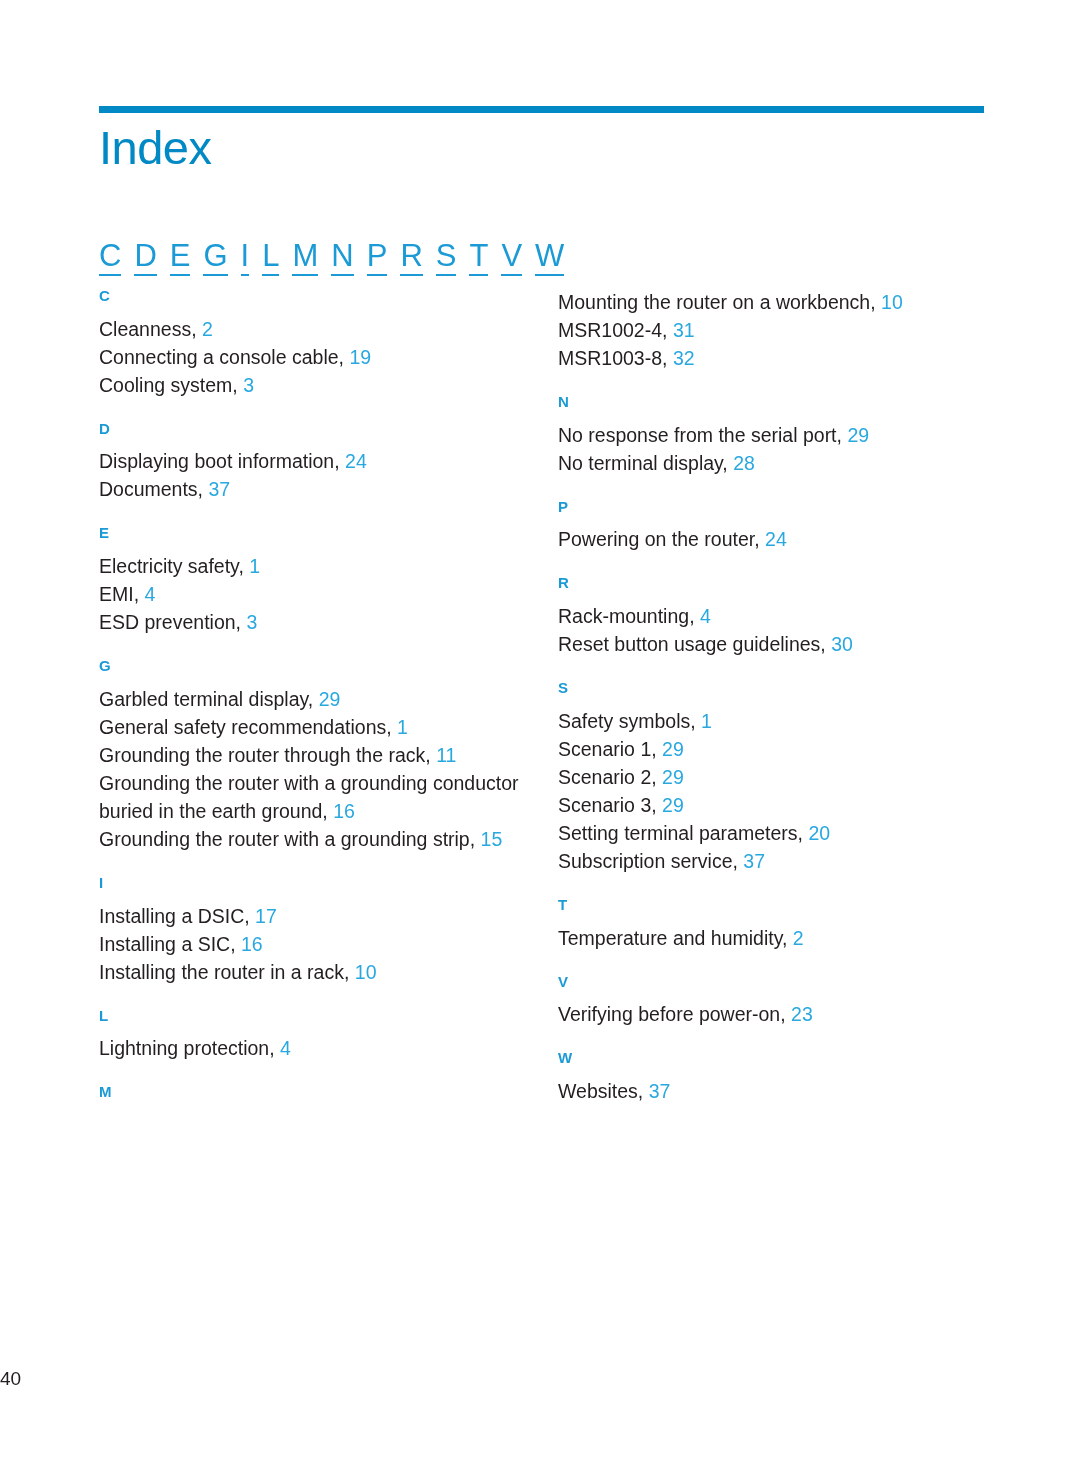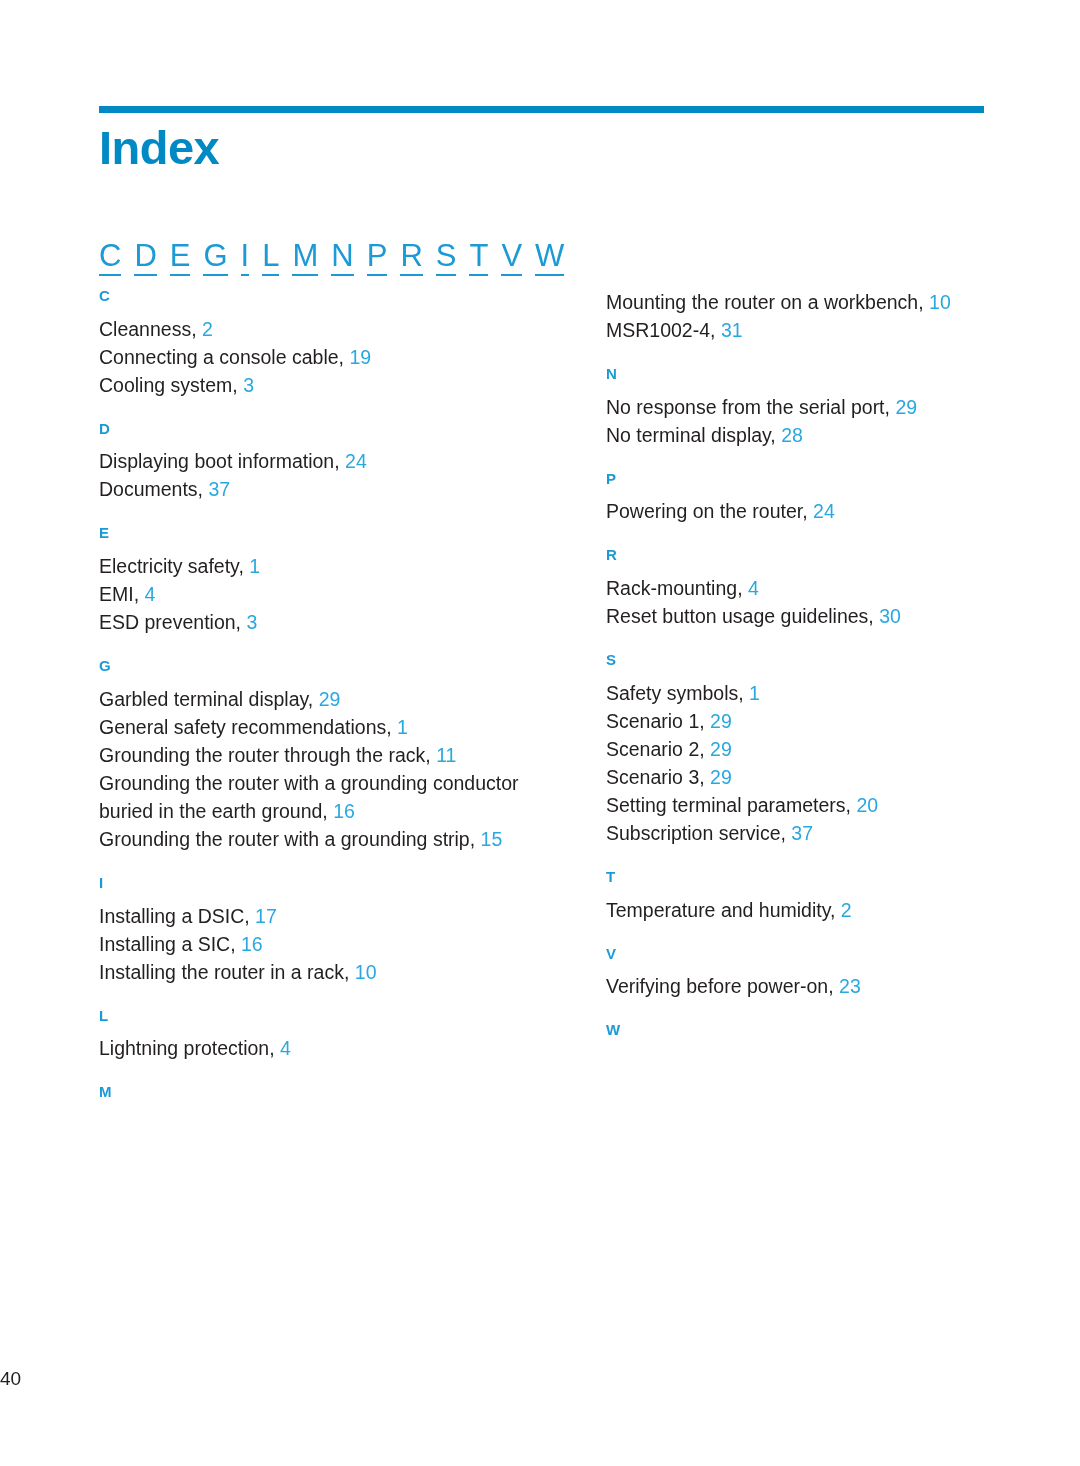--- a/index.html
+++ b/index.html
@@ -23,21 +23,21 @@
     top: 106px;
     width: 885px;
     height: 7px;
     background: #0089c4;
   }
   .page-title {
     position: absolute;
     left: 99px;
     top: 122px;
     font-size: 47px;
-    font-weight: bold;
+    font-weight: normal;
     color: #0089c4;
     letter-spacing: -0.5px;
     line-height: 1.1;
   }
 
   
   .alpha-nav {
     position: absolute;
     left: 99px;
     top: 240px;
@@ -56,21 +56,21 @@
     display: inline-block;
   }
 
   
   .col {
     position: absolute;
     top: 288px;
     width: 430px;
   }
   .col-left  { left: 99px; }
-  .col-right { left: 558px; margin-left: 48px; }
+  .col-right { left: 558px; }
 
   .sec-head {
     font-size: 15px;
     font-weight: bold;
     color: #1b9ad6;
     margin: 0 0 10px 0;
     line-height: 1.1;
     letter-spacing: 0.2px;
   }
   .sec-head.spaced { margin-top: 22px; }
@@ -146,37 +146,39 @@
       <p class="entry"><span>Installing a SIC,</span> <span class="pg">16</span></p>
       <p class="entry"><span>Installing the router in a rack,</span> <span class="pg">10</span></p>
       <div class="sec-head spaced">L</div>
       <p class="entry"><span>Lightning protection,</span> <span class="pg">4</span></p>
       <div class="sec-head spaced">M</div>
     </div>
 
   <div class="col col-right" id="col-right">
       <p class="entry"><span>Mounting the router on a workbench,</span> <span class="pg">10</span></p>
       <p class="entry"><span>MSR1002-4,</span> <span class="pg">31</span></p>
+      <p class="entry"><span>MSR1003-8,</span> <span class="pg">32</span></p>
       <div class="sec-head spaced">N</div>
       <p class="entry"><span>No response from the serial port,</span> <span class="pg">29</span></p>
       <p class="entry"><span>No terminal display,</span> <span class="pg">28</span></p>
       <div class="sec-head spaced">P</div>
       <p class="entry"><span>Powering on the router,</span> <span class="pg">24</span></p>
       <div class="sec-head spaced">R</div>
       <p class="entry"><span>Rack-mounting,</span> <span class="pg">4</span></p>
       <p class="entry"><span>Reset button usage guidelines,</span> <span class="pg">30</span></p>
       <div class="sec-head spaced">S</div>
       <p class="entry"><span>Safety symbols,</span> <span class="pg">1</span></p>
       <p class="entry"><span>Scenario 1,</span> <span class="pg">29</span></p>
       <p class="entry"><span>Scenario 2,</span> <span class="pg">29</span></p>
       <p class="entry"><span>Scenario 3,</span> <span class="pg">29</span></p>
       <p class="entry"><span>Setting terminal parameters,</span> <span class="pg">20</span></p>
       <p class="entry"><span>Subscription service,</span> <span class="pg">37</span></p>
       <div class="sec-head spaced">T</div>
       <p class="entry"><span>Temperature and humidity,</span> <span class="pg">2</span></p>
       <div class="sec-head spaced">V</div>
       <p class="entry"><span>Verifying before power-on,</span> <span class="pg">23</span></p>
       <div class="sec-head spaced">W</div>
+      <p class="entry"><span>Websites,</span> <span class="pg">37</span></p>
     </div>
 
   <div class="folio">40</div>
 
 </div>
 
 </body></html>

